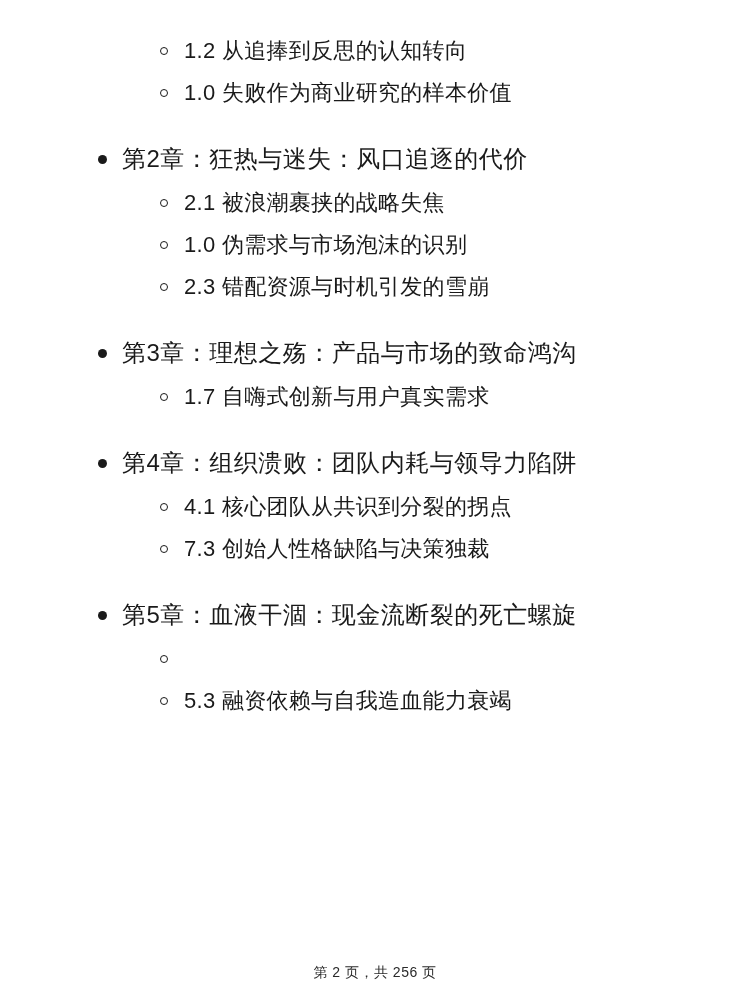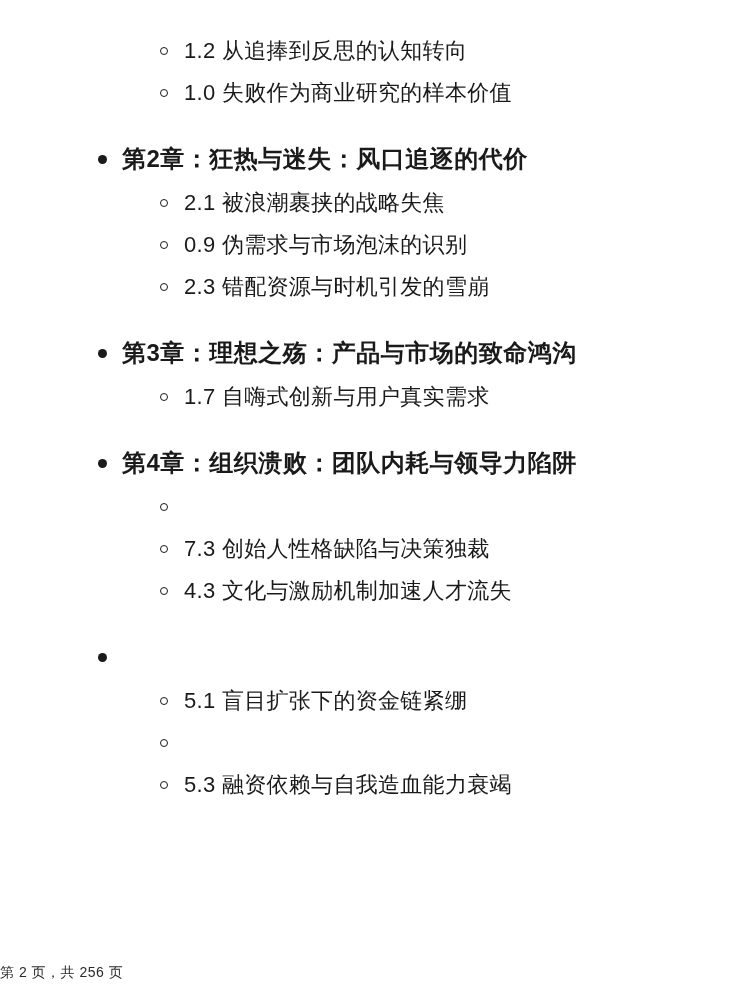--- a/index.html
+++ b/index.html
@@ -48,21 +48,21 @@
   .level-1 .bullet::before {
     content: "";
     display: block;
     width: 9px;
     height: 9px;
     border-radius: 50%;
     background: #1a1a1a;
   }
   .level-1 .label {
     font-size: 24px;
-    font-weight: bold;
+    font-weight: normal;
     line-height: 38px;
     letter-spacing: 0.5px;
   }
   
   .level-2 {
     margin-top: 8px;
     margin-bottom: 8px;
     padding-left: 100px;
   }
   .level-2 .bullet {
@@ -90,21 +90,21 @@
     letter-spacing: 0.3px;
   }
   .first-entry {
     margin-top: 0;
   }
   .footer {
     position: absolute;
     left: 0;
     right: 0;
     bottom: 18px;
-    text-align: left;
+    text-align: center;
     font-size: 14px;
     color: #2a2a2a;
     letter-spacing: 0.5px;
   }
 </style>
 </head>
 <body>
 
 <div class="page">
   <ul class="toc" id="toc-list">
@@ -119,55 +119,49 @@
       <li class="toc-entry level-1">
         <span class="bullet"></span>
         <span class="label">第2章：狂热与迷失：风口追逐的代价</span>
       </li>
       <li class="toc-entry level-2">
         <span class="bullet"></span>
         <span class="label">2.1 被浪潮裹挟的战略失焦</span>
       </li>
       <li class="toc-entry level-2">
         <span class="bullet"></span>
-        <span class="label">0.9 伪需求与市场泡沫的识别</span>
+        <span class="label">1.0 伪需求与市场泡沫的识别</span>
       </li>
       <li class="toc-entry level-2">
         <span class="bullet"></span>
         <span class="label">2.3 错配资源与时机引发的雪崩</span>
       </li>
       <li class="toc-entry level-1">
         <span class="bullet"></span>
         <span class="label">第3章：理想之殇：产品与市场的致命鸿沟</span>
       </li>
       <li class="toc-entry level-2">
         <span class="bullet"></span>
         <span class="label">1.7 自嗨式创新与用户真实需求</span>
       </li>
       <li class="toc-entry level-1">
         <span class="bullet"></span>
         <span class="label">第4章：组织溃败：团队内耗与领导力陷阱</span>
       </li>
       <li class="toc-entry level-2">
         <span class="bullet"></span>
+        <span class="label">4.1 核心团队从共识到分裂的拐点</span>
       </li>
       <li class="toc-entry level-2">
         <span class="bullet"></span>
         <span class="label">7.3 创始人性格缺陷与决策独裁</span>
       </li>
-      <li class="toc-entry level-2">
-        <span class="bullet"></span>
-        <span class="label">4.3 文化与激励机制加速人才流失</span>
-      </li>
       <li class="toc-entry level-1">
         <span class="bullet"></span>
-      </li>
-      <li class="toc-entry level-2">
-        <span class="bullet"></span>
-        <span class="label">5.1 盲目扩张下的资金链紧绷</span>
+        <span class="label">第5章：血液干涸：现金流断裂的死亡螺旋</span>
       </li>
       <li class="toc-entry level-2">
         <span class="bullet"></span>
       </li>
       <li class="toc-entry level-2">
         <span class="bullet"></span>
         <span class="label">5.3 融资依赖与自我造血能力衰竭</span>
       </li>
     </ul>
   <div class="footer">第 2 页，共 256 页</div>

